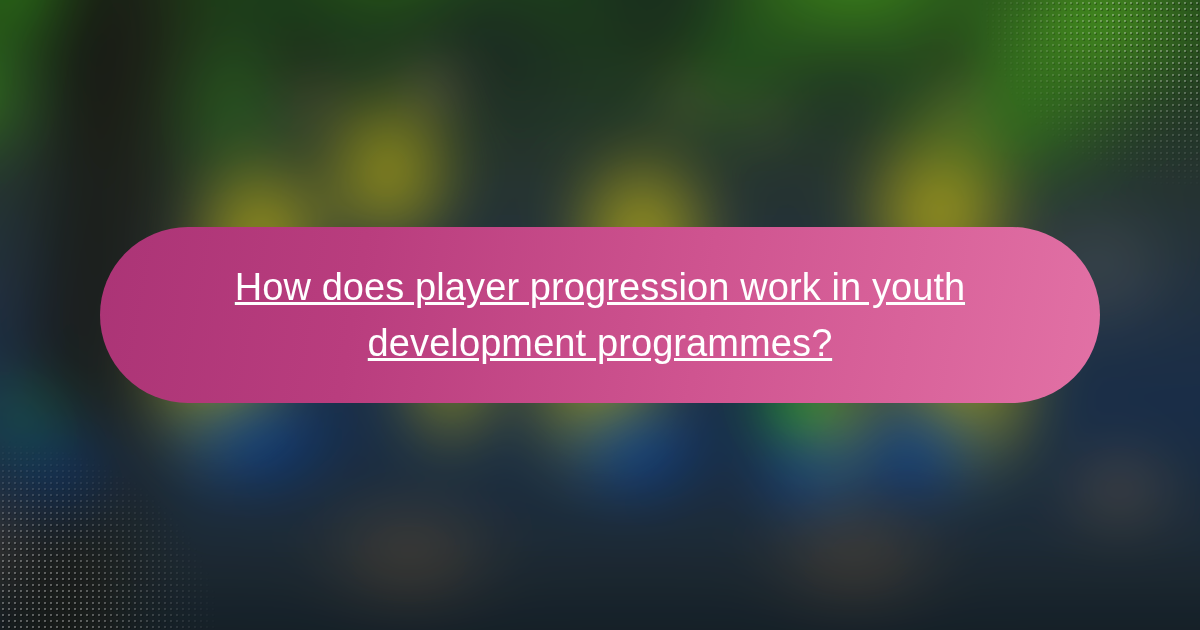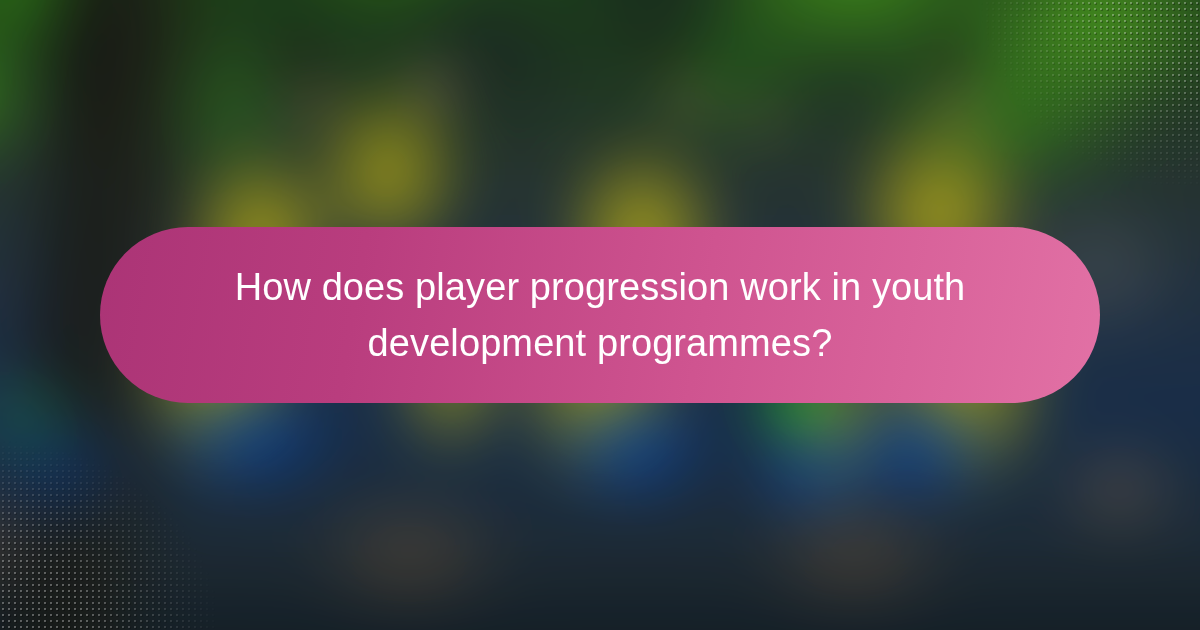--- a/index.html
+++ b/index.html
@@ -1,16 +1,16 @@
 <!DOCTYPE html>
 <html><head>
 <meta charset="utf-8">
 <title>Question Card</title>
 <style>
-  * { margin:0; padding:0; box-sizing:border-box; }
+  * { margin:0; padding:0; box-sizing:border-box;text-decoration:underline; }
 
   html, body {
     width: 1200px;
     height: 630px;
     overflow: hidden;
     background: #10170f;
     font-family: "Liberation Sans", sans-serif;
   }
 
   .stage {

